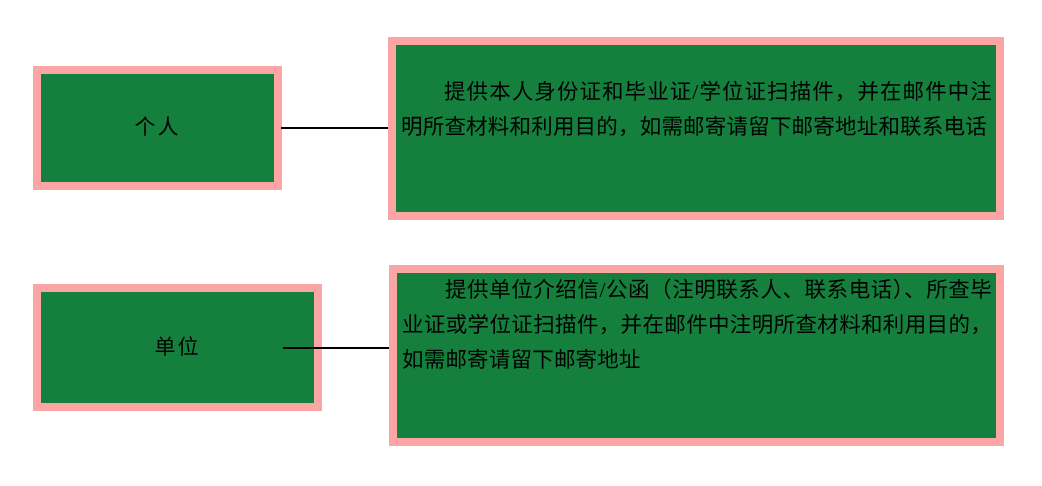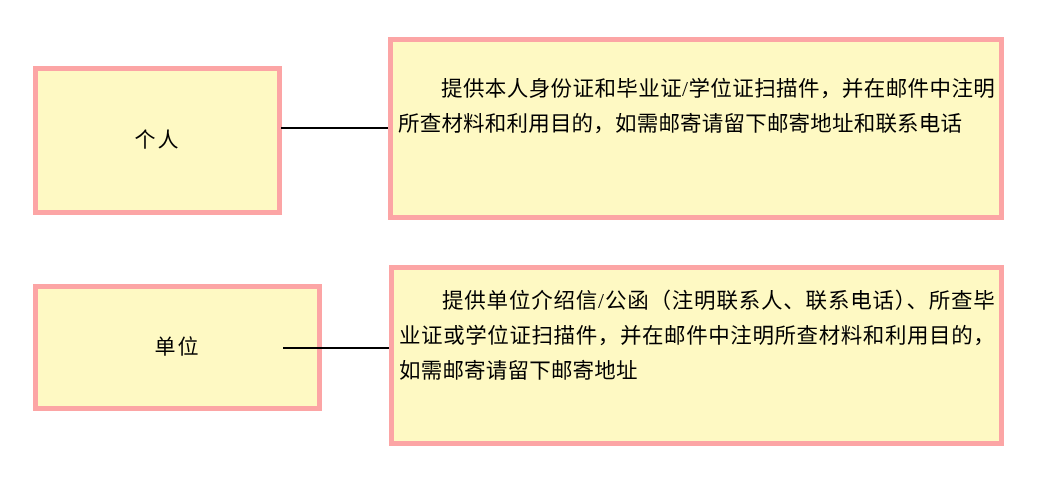--- a/index.html
+++ b/index.html
@@ -17,22 +17,22 @@
     width: 1042px;
     height: 486px;
     background: #ffffff;
     overflow: hidden;
   }
 
   
   .box {
     position: absolute;
     box-sizing: border-box;
-    border: 5px solid #fca5a5;
-    background: #fef9c3;
+    border: 8px solid #fca5a5;
+    background: #15803d;
   }
 
   
   .label-box {
     display: flex;
     align-items: center;
     justify-content: center;
   }
   .label-text {
     font-size: 21px;
@@ -60,31 +60,31 @@
   }
 
   
   .connector {
     position: absolute;
     background: #000000;
     height: 2px;
   }
 
   
-  #personal-label-box   { left: 33px;  top: 66px;  width: 249px; height: 149px; }
+  #personal-label-box   { left: 33px;  top: 66px;  width: 249px; height: 124px; }
   #personal-detail-box  { left: 388px; top: 37px;  width: 616px; height: 183px; }
   #personal-connector   { left: 281px; top: 127px; width: 108px; }
 
   #org-label-box        { left: 33px;  top: 284px; width: 289px; height: 127px; }
   #org-detail-box       { left: 389px; top: 265px; width: 615px; height: 181px; }
   #org-connector        { left: 283px; top: 347px; width: 107px; }
 
   
   #personal-detail-box .detail-text { margin-top: 30px; }
-  #org-detail-box .detail-text      { margin-top: 14px; }
+  #org-detail-box .detail-text      { }
 </style>
 </head>
 <body>
 
 <div id="canvas">
 
   <div class="box label-box" id="personal-label-box">
     <span class="label-text">个人</span>
   </div>
 

